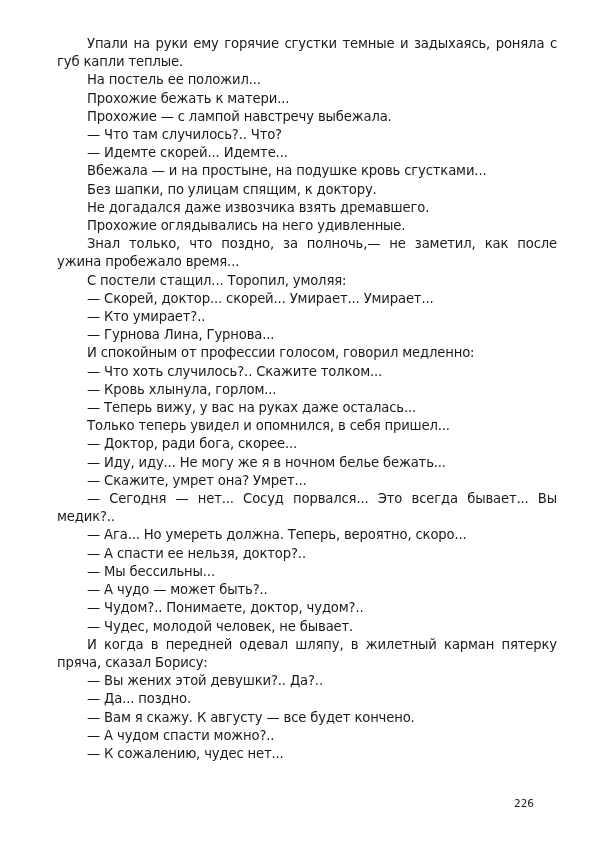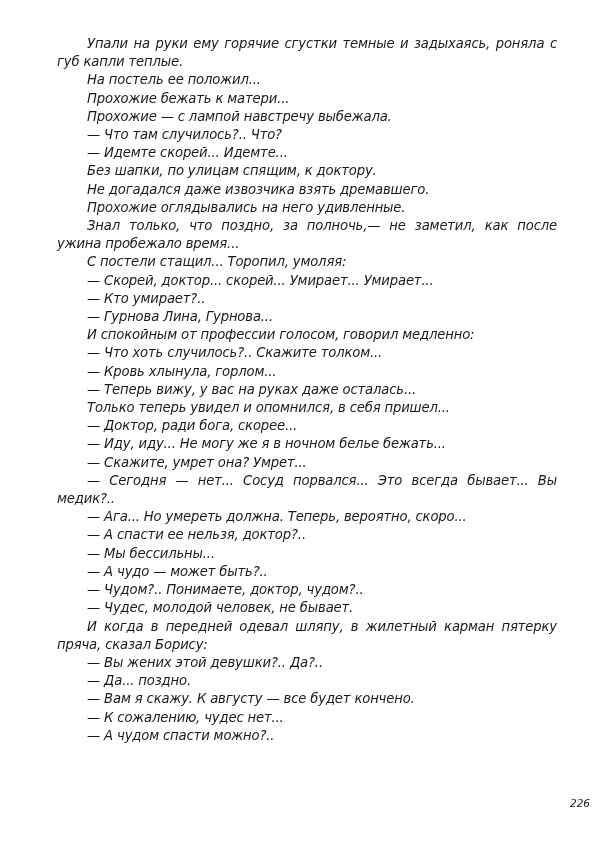--- a/index.html
+++ b/index.html
@@ -1,42 +1,43 @@
 <!DOCTYPE html>
 <html><head>
   <meta charset="utf-8">
   <style>
     html, body { margin: 0; padding: 0; background: #ffffff; }
     body { width: 600px; height: 850px; position: relative; overflow: hidden; }
     .page {
-      position: absolute; left: 0; top: 0; width: 600px; height: 850px; background: #ffffff; font-style: italic;
+      position: absolute; left: 0; top: 0; width: 600px; height: 850px; background: #ffffff;
     }
     .text {
       position: absolute; left: 57px; top: 35px; width: 500px;
       font-family: "DejaVu Sans", sans-serif;
       font-size: 13.2px; line-height: 18.2px; color: #1a1a1a;
       letter-spacing: -0.15px;
     }
     .text p { margin: 0; text-indent: 30px; text-align: justify; }
     .pagenum {
-      position: absolute; left: 570px; top: 797px;
+      position: absolute; left: 514px; top: 797px;
       font-family: "DejaVu Sans", sans-serif; font-size: 10.5px; color: #222;
     }
   </style>
 </head>
 <body>
 
 <div class="page">
   <div class="text">
     <p>Упали на руки ему горячие сгустки темные и задыхаясь, роняла с губ капли теплые.</p>
     <p>На постель ее положил...</p>
     <p>Прохожие бежать к матери...</p>
     <p>Прохожие — с лампой навстречу выбежала.</p>
     <p>— Что там случилось?.. Что?</p>
     <p>— Идемте скорей... Идемте...</p>
+    <p>Вбежала — и на простыне, на подушке кровь сгустками...</p>
     <p>Без шапки, по улицам спящим, к доктору.</p>
     <p>Не догадался даже извозчика взять дремавшего.</p>
     <p>Прохожие оглядывались на него удивленные.</p>
     <p>Знал только, что поздно, за полночь,— не заметил, как после ужина пробежало время...</p>
     <p>С постели стащил... Торопил, умоляя:</p>
     <p>— Скорей, доктор... скорей... Умирает... Умирает...</p>
     <p>— Кто умирает?..</p>
     <p>— Гурнова Лина, Гурнова...</p>
     <p>И спокойным от профессии голосом, говорил медленно:</p>
     <p>— Что хоть случилось?.. Скажите толком...</p>
@@ -50,17 +51,17 @@
     <p>— Ага... Но умереть должна. Теперь, вероятно, скоро...</p>
     <p>— А спасти ее нельзя, доктор?..</p>
     <p>— Мы бессильны...</p>
     <p>— А чудо — может быть?..</p>
     <p>— Чудом?.. Понимаете, доктор, чудом?..</p>
     <p>— Чудес, молодой человек, не бывает.</p>
     <p>И когда в передней одевал шляпу, в жилетный карман пятерку пряча, сказал Борису:</p>
     <p>— Вы жених этой девушки?.. Да?..</p>
     <p>— Да... поздно.</p>
     <p>— Вам я скажу. К августу — все будет кончено.</p>
+    <p>— А чудом спасти можно?..</p>
     <p>— К сожалению, чудес нет...</p>
-    <p>— А чудом спасти можно?..</p>
   </div>
   <div class="pagenum">226</div>
 </div>
 
 </body></html>

